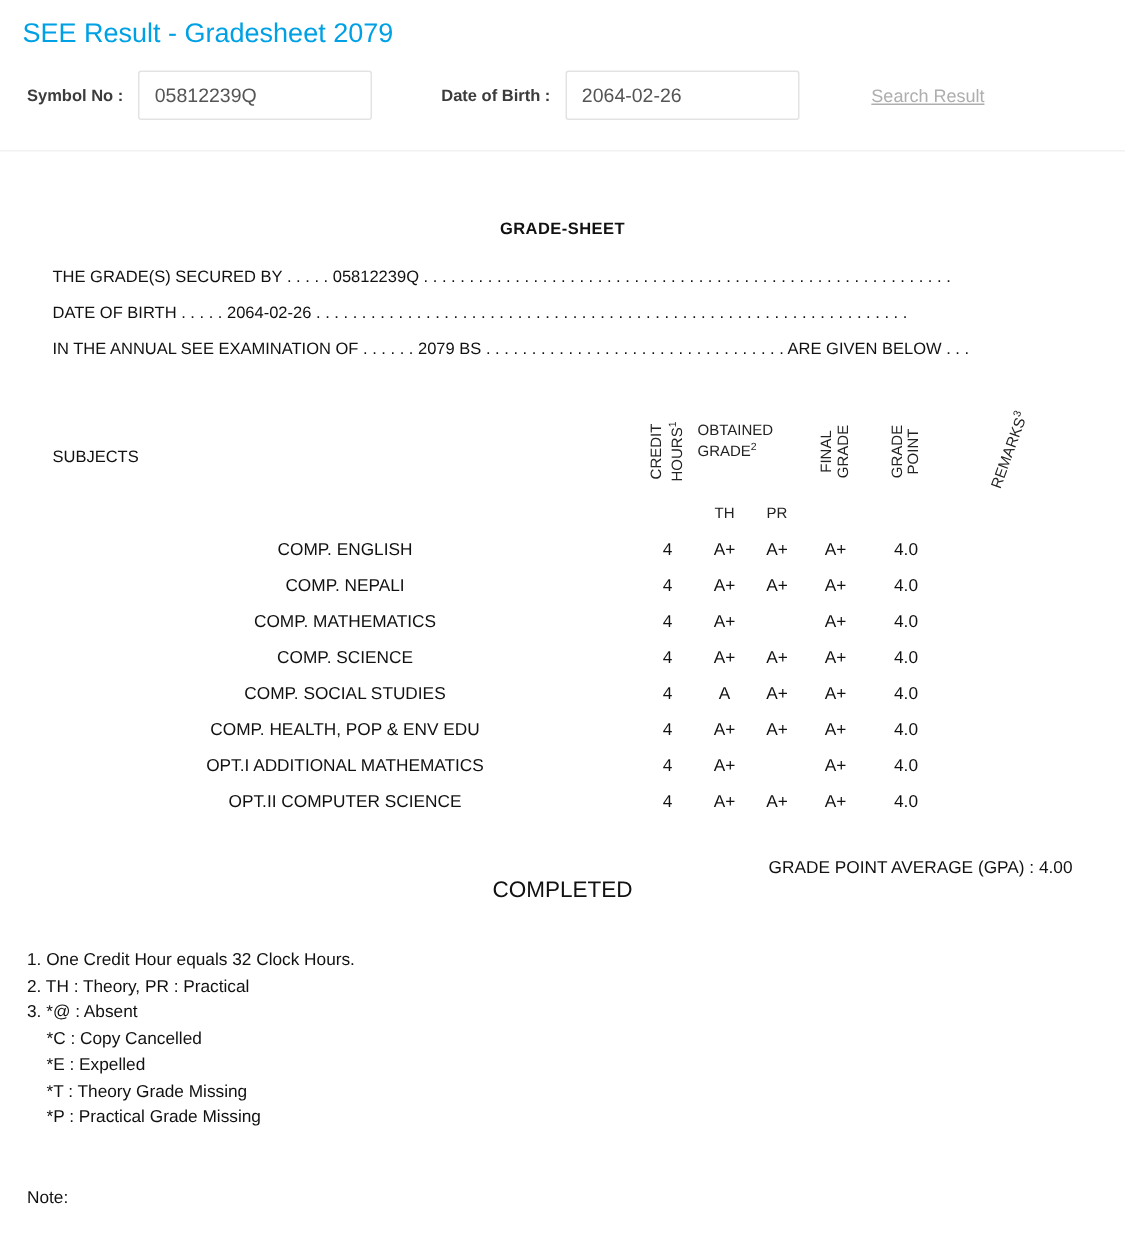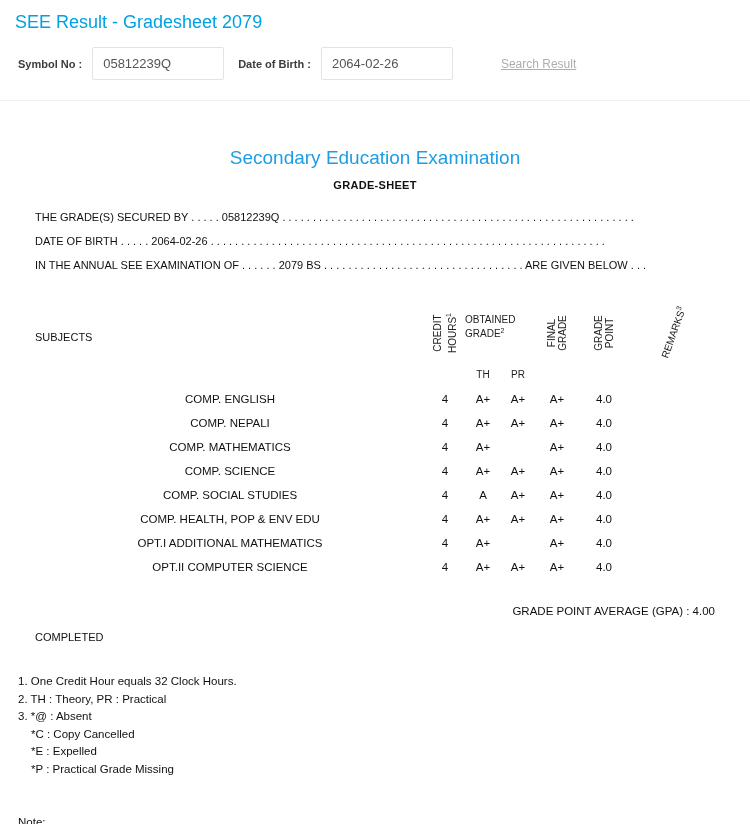--- a/index.html
+++ b/index.html
@@ -12,23 +12,23 @@
   .page-title {
     font-size:18px; font-weight:400; color:#00a1e4;
     padding:12px 15px 9px;
   }
   .search-bar {
     display:flex; align-items:center;
     padding:5px 18px 20px;
     border-bottom:1px solid #f1f1f1;
   }
   .search-label { font-size:11px; font-weight:700; color:#3c3c3c; white-space:nowrap; }
-  .dob-label { margin-left:14px;text-align:right; }
+  .dob-label { margin-left:46px;text-align:right; }
   .txt {
-    width:132px; height:33px;
+    width:156px; height:33px;
     border:1px solid #e3e3e3; border-radius:2px;
     margin-left:10px; padding:0 10px;
     font-size:13px; color:#555; font-family:inherit; background:#fff;
   }
   .search-btn {
     margin-left:48px; background:none; border:none;
     color:#aeaeae; font-size:12px; font-family:inherit; cursor:pointer;text-decoration:underline;
   }
   .sheet { margin:46px 35px 0; }
   .exam-title { text-align:center; color:#1e9de4; font-size:19px; font-weight:400; }
@@ -56,21 +56,21 @@
   }
   .rot-slant { transform:translate(-50%,-58%) rotate(-70deg); }
   .rot .l { display:block; }
   .h-obtained { text-align:left; vertical-align:bottom; font-size:10px; line-height:11px; padding-bottom:2px; }
   .h-obtained .l { display:block; }
   .h-sub { text-align:center; font-size:10px; padding:5px 0 7px; vertical-align:bottom; }
   td.c-subj { text-align:center; font-size:11.5px; color:#111; padding:6px 0; }
   td.c-mid  { text-align:center; font-size:11.5px; color:#111; padding:6px 0; }
   sup { font-size:7px; }
   .gpa    { text-align:right; font-size:11.5px; color:#111; margin-top:26px; }
-  .status { text-align:left; font-size:11px; color:#111; margin-top:14px; }
+  .status { text-align:center; font-size:15px; color:#111; margin-top:0; }
   .footnotes { margin:30px 18px 2px; }
   .fn { font-size:11.5px; line-height:17.5px; color:#111; }
   .fn-indent { padding-left:13px; }
   .note-label { margin:38px 18px 0; font-size:11.5px; color:#111; }
 </style>
 </head>
 <body>
 
 <div>
 
@@ -78,21 +78,20 @@
 
   <div class="search-bar">
     <span class="search-label">Symbol No :</span>
     <input class="txt" type="text" value="05812239Q" style="">
     <span class="search-label dob-label">Date of Birth :</span>
     <input class="txt" type="text" value="2064-02-26" style="">
     <button class="search-btn">Search Result</button>
   </div>
 
   <div class="sheet">
-    <h2 class="exam-title">Secondary Education Examination</h2>
     <h3 class="sheet-subtitle">GRADE-SHEET</h3>
 
     <div class="dotlines">
       <p class="dotline">THE GRADE(S) SECURED BY . . . . . 05812239Q . . . . . . . . . . . . . . . . . . . . . . . . . . . . . . . . . . . . . . . . . . . . . . . . . . . . . . . . . .</p>
       <p class="dotline">DATE OF BIRTH . . . . . 2064-02-26 . . . . . . . . . . . . . . . . . . . . . . . . . . . . . . . . . . . . . . . . . . . . . . . . . . . . . . . . . . . . . . . . .</p>
       <p class="dotline">IN THE ANNUAL SEE EXAMINATION OF . . . . . . 2079 BS . . . . . . . . . . . . . . . . . . . . . . . . . . . . . . . . . ARE GIVEN BELOW . . .</p>
     </div>
 
     <table class="grades">
       <colgroup>
@@ -219,18 +218,19 @@
     <p class="gpa">GRADE POINT AVERAGE (GPA) : 4.00</p>
     <p class="status">COMPLETED</p>
   </div>
 
   <div class="footnotes" id="footnotes">
       <p class="fn">1. One Credit Hour equals 32 Clock Hours.</p>
       <p class="fn">2. TH : Theory, PR : Practical</p>
       <p class="fn">3. *@ : Absent</p>
       <p class="fn fn-indent">*C : Copy Cancelled</p>
       <p class="fn fn-indent">*E : Expelled</p>
+      <p class="fn fn-indent">*T : Theory Grade Missing</p>
       <p class="fn fn-indent">*P : Practical Grade Missing</p>
     </div>
 
   <p class="note-label">Note:</p>
 
 </div>
 
 </body></html>

